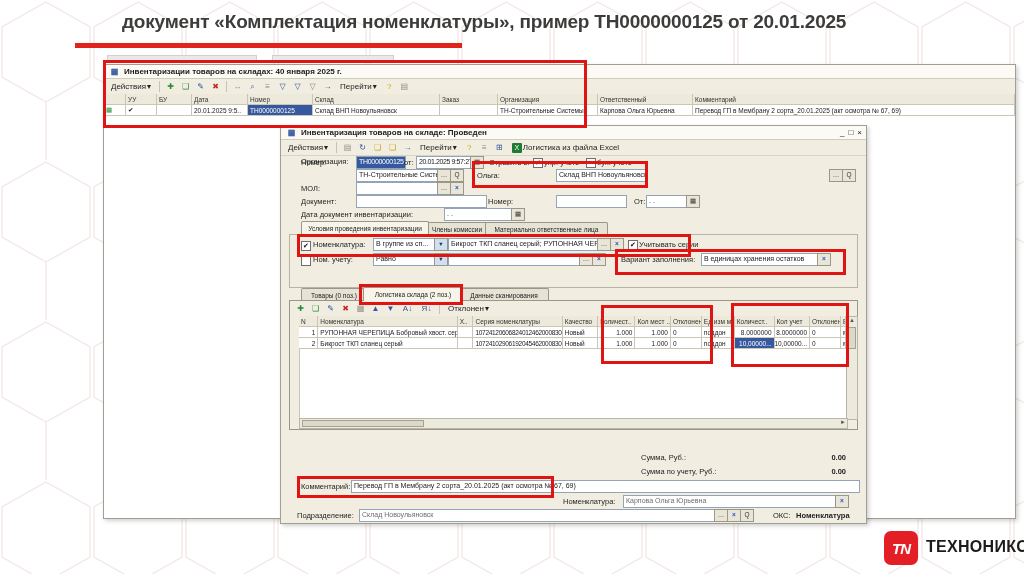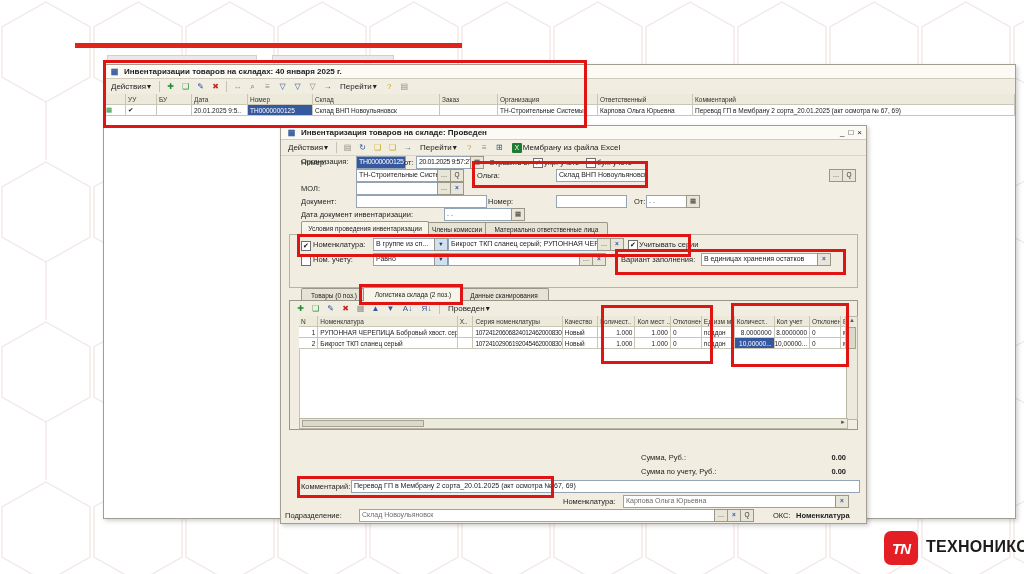--- a/index.html
+++ b/index.html
@@ -56,20 +56,21 @@
 
   <svg class="hexbg" width="1024" height="574">
     <defs>
       <pattern id="hex" width="92" height="160" patternUnits="userSpaceOnUse">
         <path d="M46 2 L90 27 L90 77 L46 102 L2 77 L2 27 Z M46 102 L46 160" fill="none" stroke="#f2e8e6" stroke-width="1.4"></path>
       </pattern>
     </defs>
     <rect width="1024" height="574" fill="url(#hex)"></rect>
   </svg>
 
+  <div class="slide-title">документ «Комплектация номенклатуры», пример ТН0000000125 от 20.01.2025</div>
   <div class="title-underline"></div>
 
   <div class="clip-strip" style="left:107px;top:55px;width:148px;"></div>
   <div class="clip-strip" style="left:272px;top:55px;width:120px;"></div>
 
   <div class="win z1" style="left:103px;top:64px;width:911px;height:453px;">
     <div class="titlebar">
       <span class="ibtn blue-i">▦</span>
       <span>Инвентаризации товаров на складах: 40 января 2025 г.</span>
     </div>
@@ -152,21 +153,21 @@
       <span class="ibtn blue-i">→</span>
       <span class="tbtn">
           <span>Перейти</span>
           <span>▾</span>
         </span>
       <span class="ibtn yellow-i">?</span>
       <span class="ibtn gray-i">≡</span>
       <span class="ibtn blue-i">⊞</span>
       <span class="tbtn">
         <span class="ibtn" style="background:#1f7a33;color:#fff;width:10px;height:10px;font-size:7px;border-radius:1px;">X</span>
-        <span>Мембрану из файла Excel</span>
+        <span>Логистика из файла Excel</span>
       </span>
     </div>
 
     <div class="lbl" style="left:20px;top:32px;">Номер:</div>
     <div class="field sel" style="left:75px;top:30px;width:44px;letter-spacing:-0.3px;">ТН0000000125</div>
     <div class="lbl" style="left:123px;top:32px;">от:</div>
     <div class="field" style="left:135px;top:30px;width:52px;letter-spacing:-0.4px;">20.01.2025 9:57:27</div>
     <div class="sqbtn" style="left:189px;top:30px;">▦</div>
     <div class="lbl" style="left:208px;top:32px;">Отразить в:</div>
     <div class="chk" style="left:252px;top:32px;"><span>✔</span></div>
@@ -237,21 +238,21 @@
       <span class="ibtn green">❏</span>
       <span class="ibtn blue-i">✎</span>
       <span class="ibtn red-i">✖</span>
       <span class="ibtn gray-i">▦</span>
       <span class="ibtn blue-i">▲</span>
       <span class="ibtn blue-i">▼</span>
       <span class="ibtn blue-i" style="width:17px;">А↓</span>
       <span class="ibtn blue-i" style="width:17px;">Я↓</span>
       <span class="sep"></span>
       <span class="tbtn">
-          <span>Проведен</span>
+          <span>Отклонен</span>
           <span>▾</span>
         </span>
     </div>
 
     <div style="position:absolute;left:18px;top:190px;width:547px;">
       <div class="trow thead" style="height:11px;">
         <div class="tcell" style="width:16px;">N</div>
         <div class="tcell" style="width:150px;">Номенклатура</div>
         <div class="tcell" style="width:12px;">Х..</div>
         <div class="tcell" style="width:94px;">Серия номенклатуры</div>
@@ -312,21 +313,21 @@
     <div class="lbl" style="left:360px;top:341px;">Сумма по учету, Руб.:</div>
     <div class="lbl" style="left:480px;top:341px;width:85px;text-align:right;font-weight:bold;">0.00</div>
 
     <div class="lbl" style="left:20px;top:356px;">Комментарий:</div>
     <div class="field" style="left:70px;top:354px;width:503px;">Перевод ГП в Мембрану 2 сорта_20.01.2025 (акт осмотра № 67, 69)</div>
 
     <div class="lbl" style="left:282px;top:371px;">Номенклатура:</div>
     <div class="field gray" style="left:342px;top:369px;width:210px;">Карпова Ольга Юрьевна</div>
     <div class="sqbtn xblue" style="left:554px;top:369px;">×</div>
 
-    <div class="lbl" style="left:4px;top:385px;">Подразделение:</div>
+    <div class="lbl" style="left:16px;top:385px;">Подразделение:</div>
     <div class="field gray" style="left:78px;top:383px;width:354px;">Склад Новоульяновск</div>
     <div class="sqbtn" style="left:433px;top:383px;">…</div>
     <div class="sqbtn xblue" style="left:446px;top:383px;">×</div>
     <div class="sqbtn" style="left:459px;top:383px;">Q</div>
     <div class="lbl" style="left:492px;top:385px;">ОКС:</div>
     <div class="lbl" style="left:515px;top:385px;font-weight:bold;">Номенклатура</div>
   </div>
 
   <div class="redbox" style="left:103px;top:60px;width:478px;height:62px;"></div>
   <div class="redbox" style="left:472px;top:161px;width:170px;height:21px;"></div>

